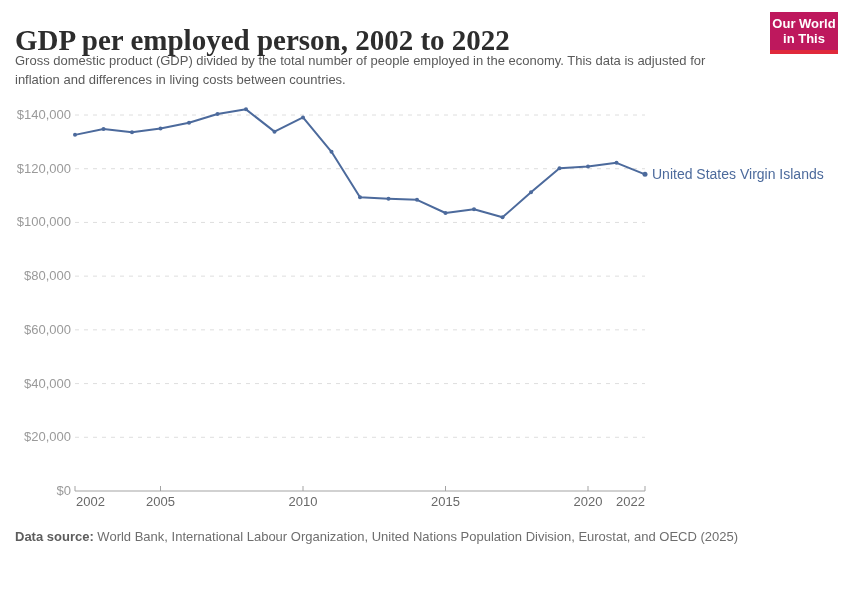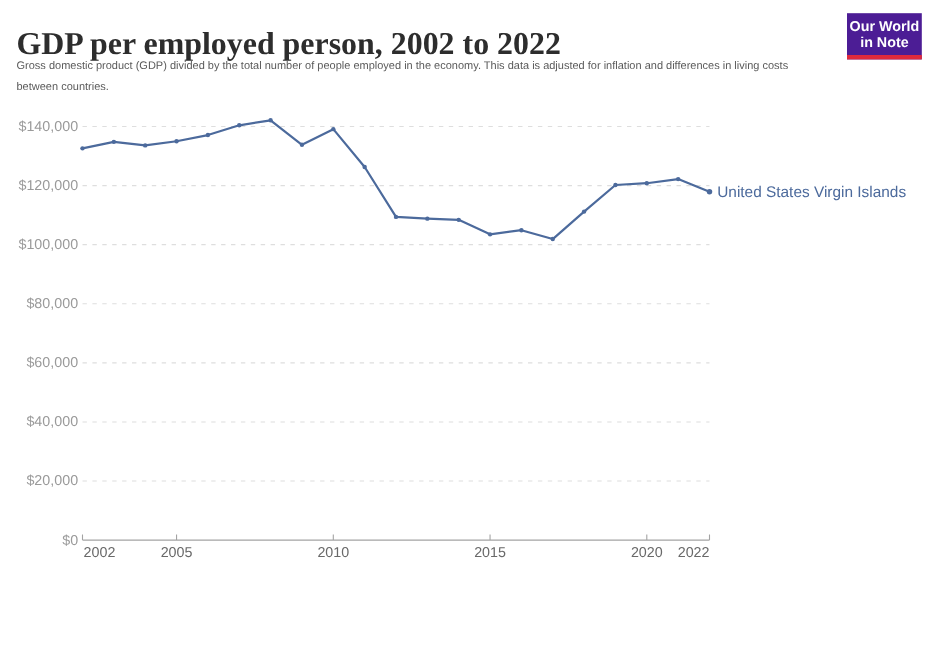--- a/index.html
+++ b/index.html
@@ -8,21 +8,21 @@
     font-family:"Liberation Sans","DejaVu Sans",sans-serif;
   }
   .page{position:absolute;inset:0;}
   .chart-title{
     position:absolute;left:15px;top:24px;margin:0;
     font-family:"Liberation Serif","DejaVu Serif",serif;
     font-size:29px;font-weight:700;color:#2d2d2d;letter-spacing:0;
   }
   .chart-subtitle{
     position:absolute;left:15px;top:52px;margin:0;width:705px;
-    font-size:10px;line-height:18.5px;color:#5a5a5a;
+    font-size:13px;line-height:18.5px;color:#5a5a5a;
   }
   .logo{
     position:absolute;left:770px;top:12px;width:68px;height:34px;
     box-sizing:content-box;
     background:#002147;border-bottom:4px solid #E0293C;
     color:#ffffff;font-size:13px;font-weight:700;line-height:15px;
     text-align:center;padding-top:4px;cursor:pointer;
   }
   .logo span{display:block;}
   .chart-area{position:absolute;left:0;top:95px;width:850px;height:420px;}
@@ -39,23 +39,23 @@
 </style>
 </head>
 <body>
 
 <div class="page">
 
   <h1 class="chart-title">GDP per employed person, 2002 to 2022</h1>
 
   <p class="chart-subtitle">Gross domestic product (GDP) divided by the total number of people employed in the economy. This data is adjusted for inflation and differences in living costs between countries.</p>
 
-  <div class="logo" style="background-color: #4c1d95; border-bottom-color: rgb(224, 41, 60);">
+  <div class="logo" style="background-color: #be185d; border-bottom-color: rgb(224, 41, 60);">
     <span>Our World</span>
-    <span>in Note</span>
+    <span>in This</span>
   </div>
 
   <div class="chart-area">
     <svg id="chart-svg" width="850" height="420" viewBox="0 0 850 420">
         <line x1="75" x2="645" y1="396" y2="396" stroke="#a3a3a3" stroke-width="1"></line>
         <text x="71" y="400" text-anchor="end" class="ytick">$0</text>
         <line x1="75" x2="645" y1="342.2857142857143" y2="342.2857142857143" stroke="#dedede" stroke-width="1" stroke-dasharray="4,5"></line>
         <text x="71" y="346.2857142857143" text-anchor="end" class="ytick">$20,000</text>
         <line x1="75" x2="645" y1="288.57142857142856" y2="288.57142857142856" stroke="#dedede" stroke-width="1" stroke-dasharray="4,5"></line>
         <text x="71" y="292.57142857142856" text-anchor="end" class="ytick">$40,000</text>
@@ -101,15 +101,16 @@
         <circle cx="531" cy="97.34857142857146" r="2" fill="#4C6A9C"></circle>
         <circle cx="559.5" cy="73.17714285714288" r="2" fill="#4C6A9C"></circle>
         <circle cx="588" cy="71.56571428571425" r="2" fill="#4C6A9C"></circle>
         <circle cx="616.5" cy="67.80571428571426" r="2" fill="#4C6A9C"></circle>
         <circle cx="645" cy="79.35428571428571" r="2.5" fill="#4C6A9C"></circle>
         <text x="652" y="83.85428571428571" class="series-label" fill="#4C6A9C">United States Virgin Islands</text>
       </svg>
   </div>
 
   <div class="footer">
+    <p><span class="b">Data source:</span><span> World Bank, International Labour Organization, United Nations Population Division, Eurostat, and OECD (2025)</span></p>
   </div>
 
 </div>
 
 </body></html>

